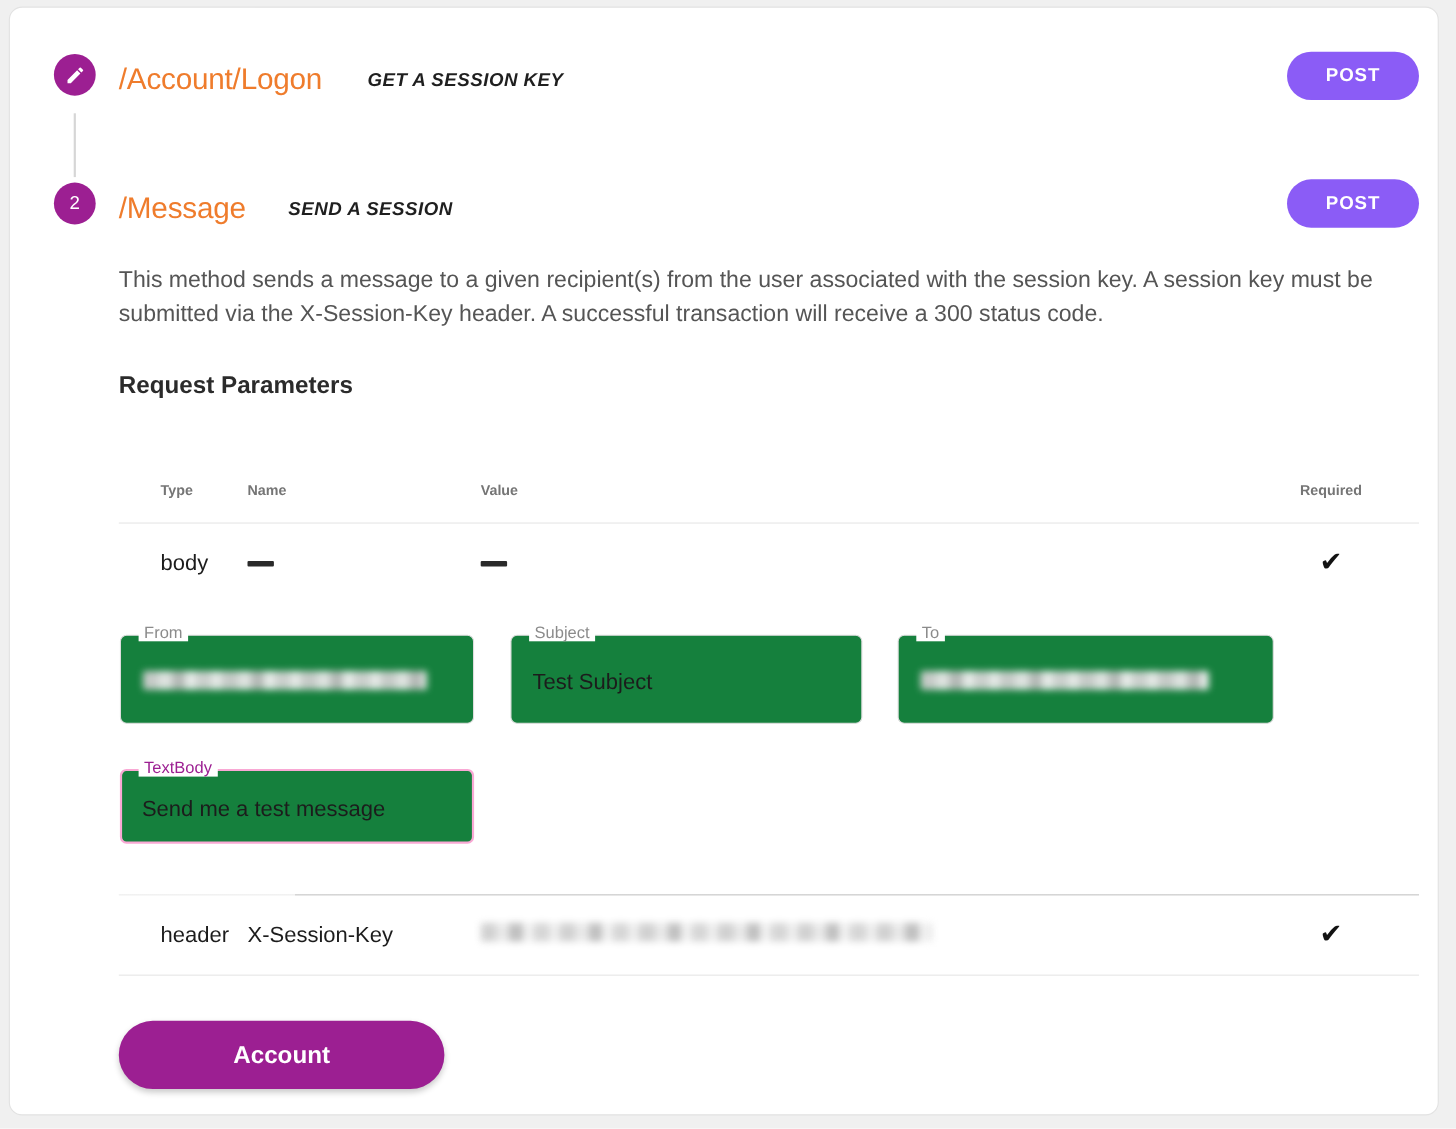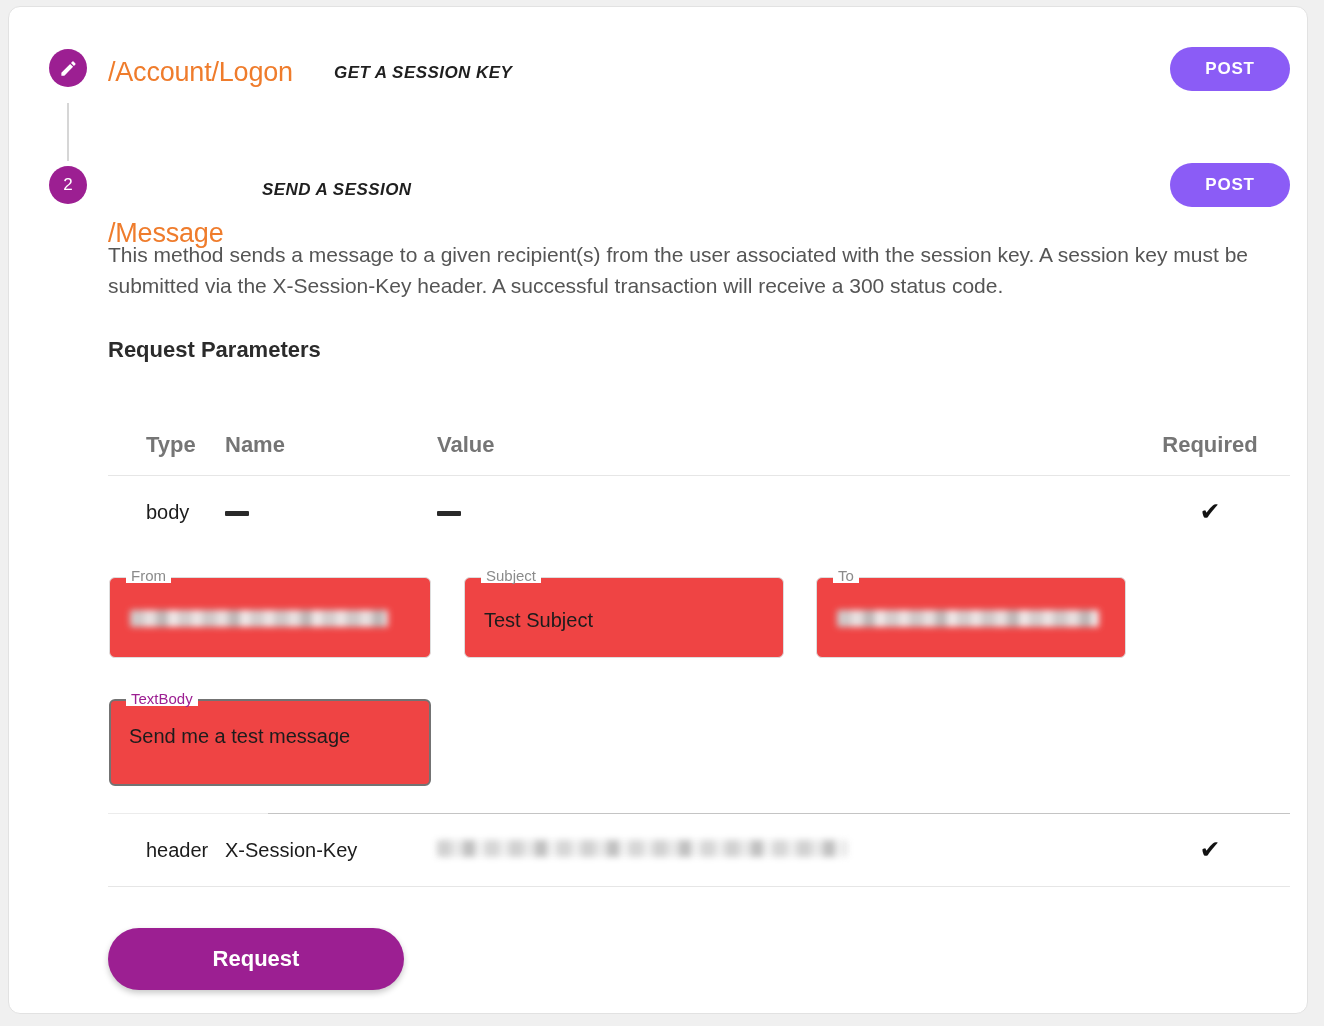--- a/index.html
+++ b/index.html
@@ -67,21 +67,21 @@
 
   .route {
     position: absolute;
     color: #ef7c2c;
     font-size: 27px;
     font-weight: 400;
     letter-spacing: -0.2px;
     white-space: nowrap;
   }
   #step1-route { left: 99px; top: 50px; }
-  #step2-route { left: 99px; top: 167px; margin-top: 44px; }
+  #step2-route { left: 99px; top: 167px; }
 
   .summary {
     position: absolute;
     color: #1f1f1f;
     font-size: 17px;
     font-weight: bold;
     letter-spacing: 0.45px;
     white-space: nowrap;
     font-style: italic;
   }
@@ -146,21 +146,21 @@
   }
 
   .col-type   { width: 117px; padding-left: 38px; box-sizing: border-box; }
   .col-name   { width: 212px; }
   .col-value  { flex: 1; }
   .col-req    { width: 160px; text-align: center; }
 
   .phead {
     height: 60px;
     color: #757575;
-    font-size: 22px;
+    font-size: 13px;
     font-weight: bold;
   }
 
   .divider {
     height: 1px;
     background: #e6e6e6;
   }
   .divider.split {
     background: linear-gradient(to right, #ececec 0px, #ececec 160px, #c4c4c4 160px, #c4c4c4 100%);
   }
@@ -209,21 +209,21 @@
     left: 100px;
     top: 570px;
     width: 1182px;
   }
 
   .field {
     position: absolute;
     box-sizing: border-box;
     border: 1px solid #dddddd;
     border-radius: 6px;
-    background: #ef4444;
+    background: #15803d;
     height: 81px;
   }
 
   .field .flabel {
     position: absolute;
     top: -10px;
     left: 16px;
     background: #ffffff;
     padding: 0 5px;
     font-size: 15px;
@@ -242,28 +242,28 @@
   }
 
   .field .fblur {
     position: absolute;
     left: 20px;
     top: 32px;
   }
 
   #field-from    { left: 0px;   top: 0px;  width: 322px; }
   #field-subject { left: 355px; top: 0px;  width: 320px; }
-  #field-to      { left: 707px; top: 0px;  width: 310px; }
+  #field-to      { left: 707px; top: 0px;  width: 342px; }
 
   #field-textbody {
     left: 0px;
     top: 122px;
     width: 322px;
-    height: 87px;
-    border: 2px solid #737373;
+    height: 68px;
+    border: 2px solid #f9a8d4;
   }
   #field-textbody .flabel { color: #9c1f92; top: -10px; left: 15px; }
   #field-textbody .fvalue { top: 24px; left: 18px; }
 
   
   .hrow-wrap {
     position: absolute;
     left: 99px;
     top: 806px;
     width: 1182px;
@@ -380,15 +380,15 @@
         <span class="blur" style="width:410px;"></span>
       </div>
       <div class="col-req">
         <span class="check">✔</span>
       </div>
     </div>
 
     <div class="divider"></div>
   </div>
 
-  <button class="submit-btn">Request</button>
+  <button class="submit-btn">Account</button>
 
 </div>
 
 </body></html>

